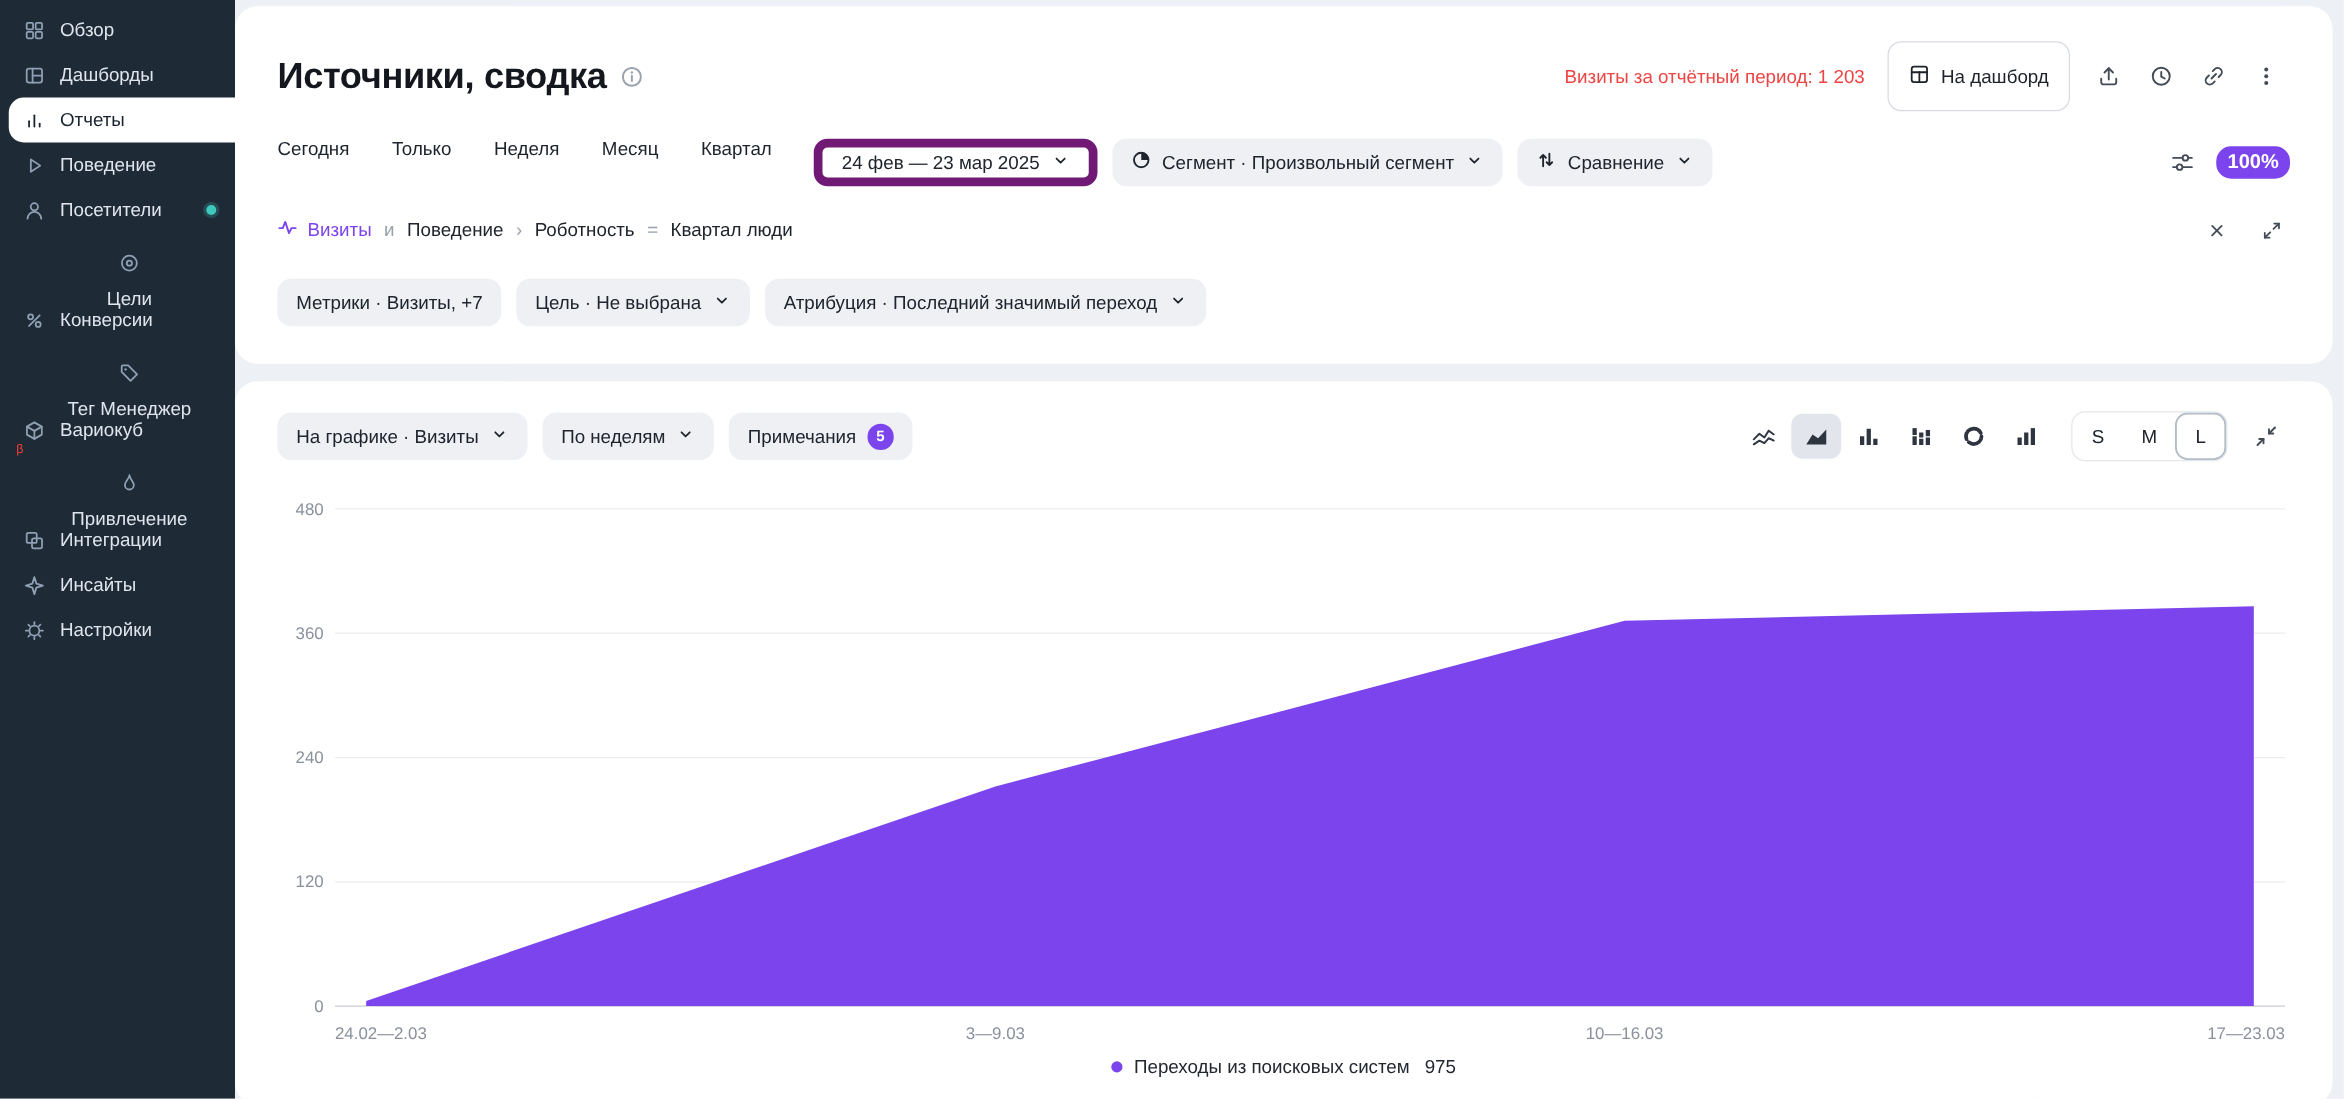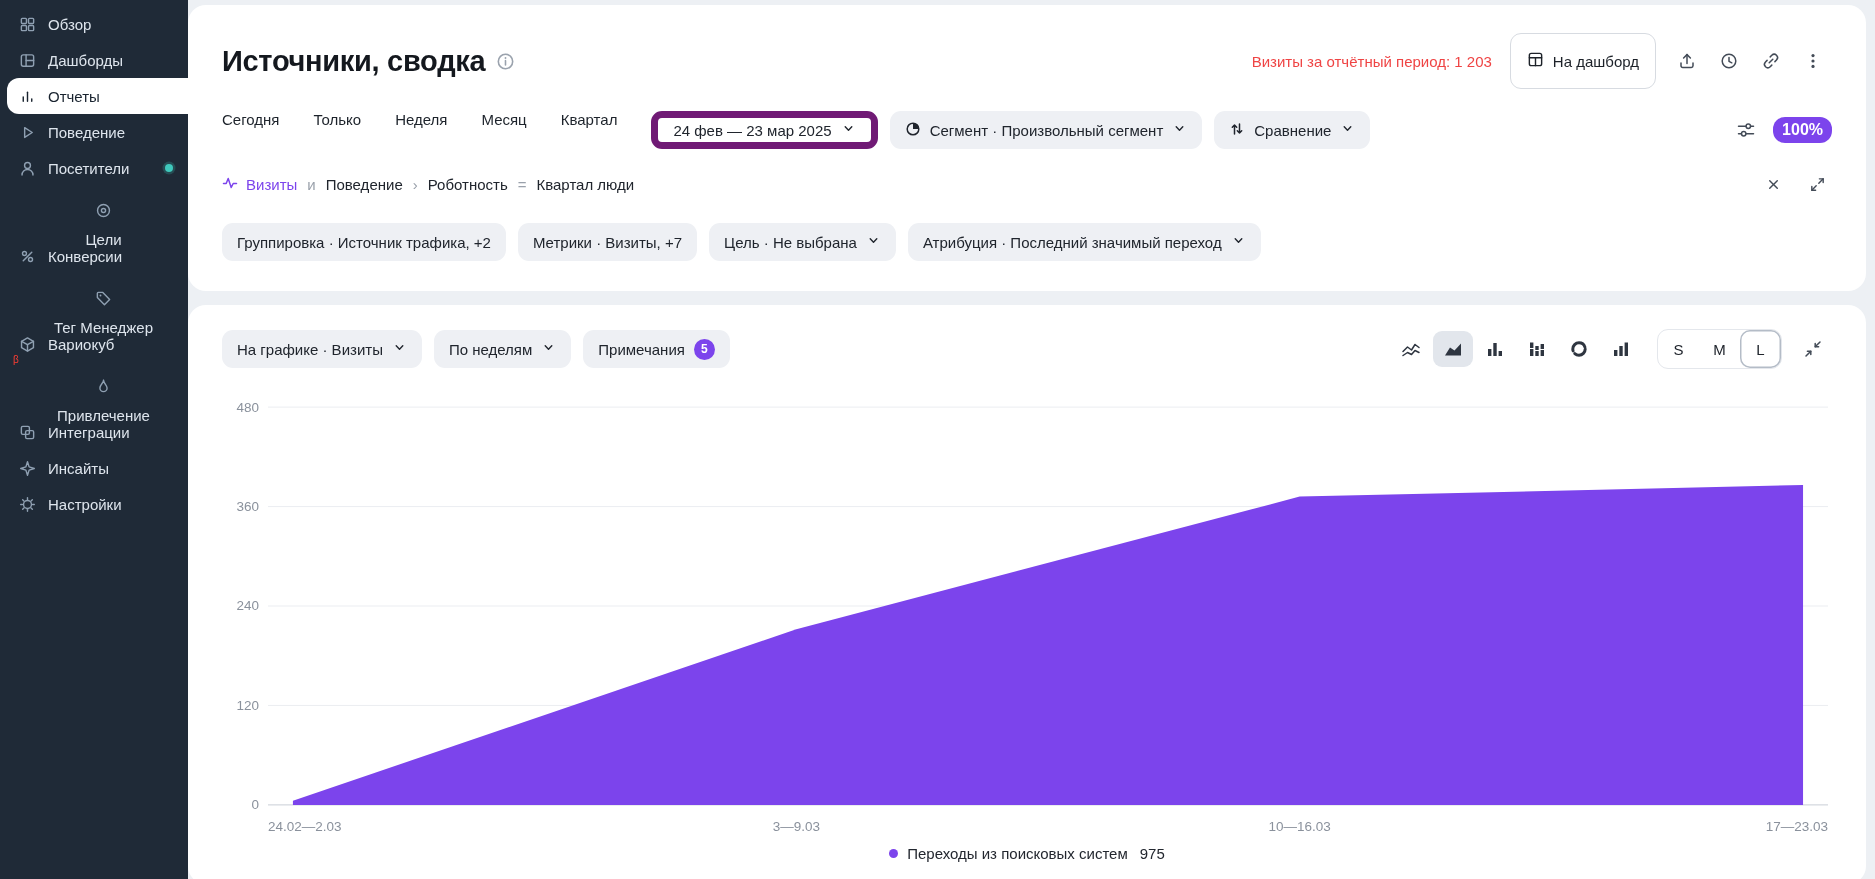--- a/index.html
+++ b/index.html
@@ -340,23 +340,20 @@
               <line x1="15" y1="3" x2="10.4" y2="7.6"></line>
               <polyline points="7 15 3 15 3 11"></polyline>
               <line x1="3" y1="15" x2="7.6" y2="10.4"></line>
             </svg>
           </button>
       </div>
     </div>
 
     <div class="chips-row">
       <button class="chip">
-        <span>Группировка · Источник трафика, +2</span>
-      </button>
-      <button class="chip">
         <span>Метрики · Визиты, +7</span>
       </button>
       <button class="chip">
         <span>Цель · Не выбрана</span>
         <span class="lineicon"><svg width="15" height="15" viewBox="0 0 16 16" stroke-width="1.6">
               <polyline points="4.5 6.2 8 9.8 11.5 6.2"></polyline>
             </svg></span>
       </button>
       <button class="chip">
         <span>Атрибуция · Последний значимый переход</span>

